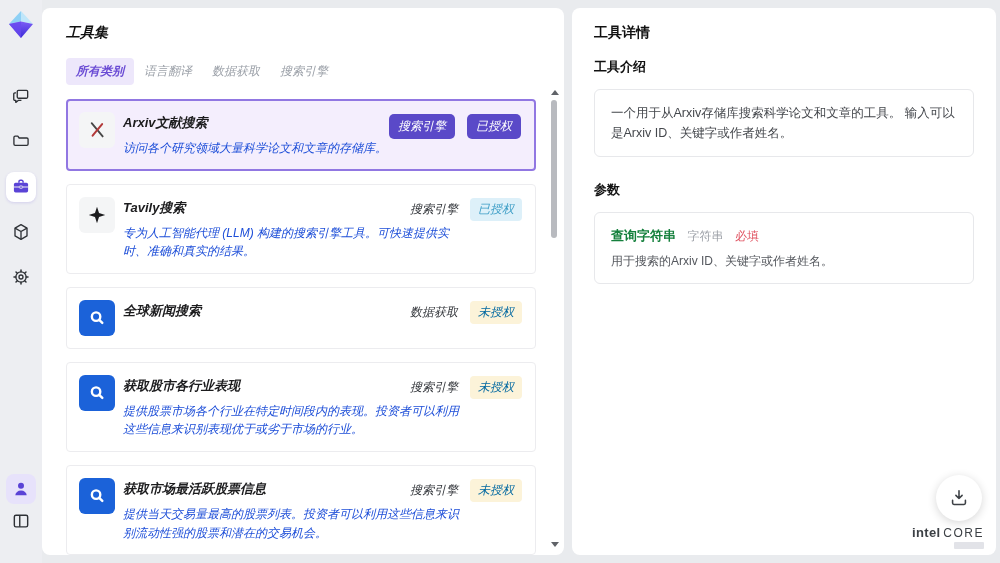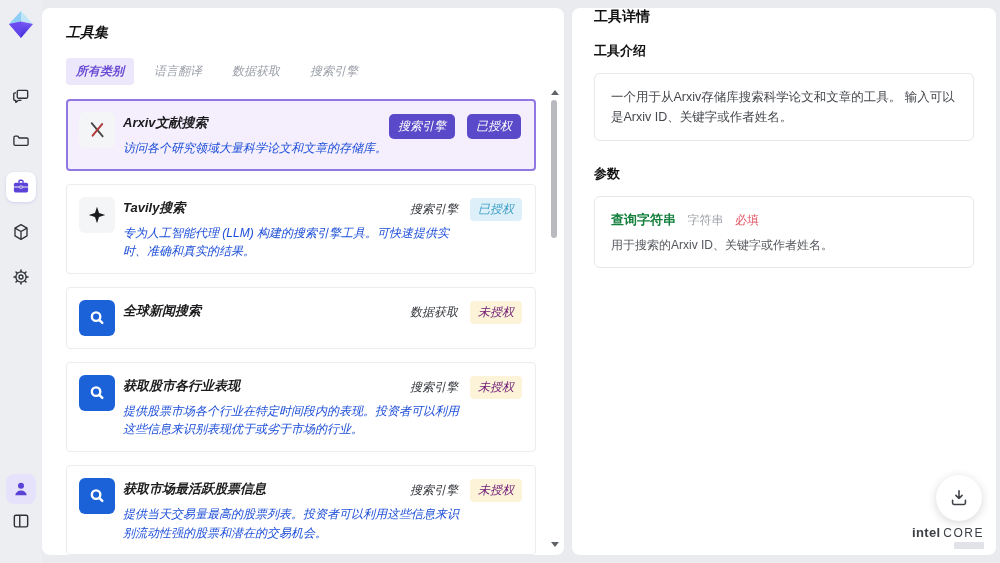--- a/index.html
+++ b/index.html
@@ -13,43 +13,43 @@
   .rail-btn { width:30px; height:30px; border-radius:8px; display:flex; align-items:center; justify-content:center; margin-bottom:15px; cursor:pointer; }
   .rail-btn svg { display:block; }
   .rail-btn.active { background:#fff; box-shadow:0 1px 3px rgba(90,67,214,.18); }
   .rail-btn.active-soft { background:#e7e2fb; margin-bottom:2px; }
   .rail-spacer { flex:1; }
 
   
   .main { flex:1; display:flex; gap:8px; padding:8px 4px 8px 0; min-width:0; }
   .panel { background:#fff; border-radius:8px; position:relative; }
   .tools-panel { width:522px; flex-shrink:0; padding:16px 20px 0 24px; overflow:hidden;font-style:italic; }
-  .details-panel { flex:1; padding:0 22px; }
+  .details-panel { flex:1; padding:16px 22px; }
 
   .panel-title { font-size:14px; font-weight:bold; color:#111; margin-bottom:16px; }
 
   
-  .tabs { display:flex; gap:10px; margin-bottom:14px; }
+  .tabs { display:flex; margin-bottom:14px; }
   .tab { font-size:12px; color:#9ba0a8; padding:5px 10px; border-radius:4px; cursor:pointer; white-space:nowrap; }
   .tab.active { background:#ede7fb; color:#6a4bd4; font-weight:bold; }
 
   
   .cards { display:flex; flex-direction:column; gap:13px; padding-right:8px; }
   .card { position:relative; display:flex; gap:8px; background:#fff; border:1px solid #ececef; border-radius:4px; padding:12px; cursor:pointer; }
   .card.selected { border:2px solid #9177e2; background:#f4eefd; padding:11px; }
   .card-icon { width:36px; height:36px; border-radius:6px; background:#f4f5f6; display:flex; align-items:center; justify-content:center; flex-shrink:0; }
   .card-icon.blue { background:#1b62d9; }
   .card-main { flex:1; min-width:0; }
   .card-title { font-size:13px; font-weight:bold; color:#1c1c1e; margin:2px 0 7px; }
   .card-desc { font-size:12px; color:#1d4ed8; line-height:1.55; max-width:336px; }
   .card-tags { position:absolute; top:13px; right:13px; display:flex; align-items:center; gap:12px; }
   .tag-category { font-size:12px; color:#34373c; }
   .badge { font-size:12px; padding:3px 8px; border-radius:4px; white-space:nowrap; }
   .badge.authorized { background:#ddf0f9; color:#3f9fc7; }
-  .badge.unauthorized { background:#fcf3d9; color:#701a75; }
+  .badge.unauthorized { background:#fcf3d9; color:#0369a1; }
   .card.selected .tag-category,
   .card.selected .badge { background:#5a49c8; color:#fff; padding:4px 9px; border-radius:5px; font-size:12px; }
 
   
   .scrollbar { position:absolute; top:82px; bottom:8px; right:5px; width:10px; }
   .sb-arrow { position:absolute; left:2px; width:0; height:0; border-left:4px solid transparent; border-right:4px solid transparent; cursor:pointer; }
   .sb-arrow.up { top:0; border-bottom:5px solid #606368; }
   .sb-arrow.down { bottom:0; border-top:5px solid #606368; }
   .sb-thumb { position:absolute; top:10px; left:2px; width:6px; height:138px; border-radius:3px; background:#b8babf; cursor:pointer; }
 

